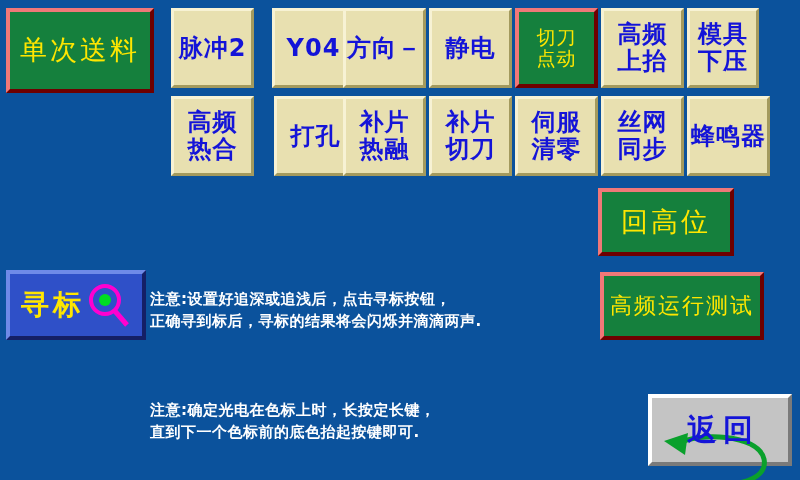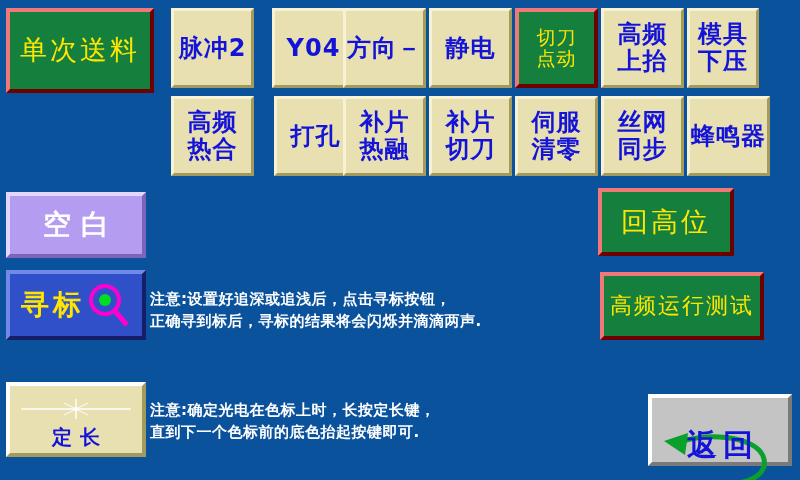--- a/index.html
+++ b/index.html
@@ -130,21 +130,21 @@
   
   .sparkle { width: 120px; height: 22px; line-height: 0; }
   .fixlen-label { margin-top: 6px; letter-spacing: 8px; text-indent: 8px; }
 
   
   .return-inner {
     position: relative;
     width: 100%;
     height: 100%;
     display: flex;
-    align-items: flex-end;
+    align-items: center;
     justify-content: center;
     font-family: Liberation Serif, serif;
   }
   .return-arrow {
     position: absolute;
     left: 0; top: 0;
     width: 100%; height: 100%;
   }
   .return-label {
     position: relative;
@@ -194,50 +194,37 @@
 热融</div>
       <div class="btn cream" style="left: 429px; top: 96px; width: 83px; height: 80px;">补片
 切刀</div>
       <div class="btn cream" style="left: 515px; top: 96px; width: 83px; height: 80px;">伺服
 清零</div>
       <div class="btn cream" style="left: 601px; top: 96px; width: 83px; height: 80px;">丝网
 同步</div>
       <div class="btn cream" style="left: 687px; top: 96px; width: 83px; height: 80px;">蜂鸣器</div>
     </div>
 
-  <div class="btn lavender" id="btn-blank">空白</div>
 
   <div class="btn brightblue" id="btn-seek">
     <div class="seek-inner">
       <span class="seek-label">寻标</span>
       <span class="magnifier">
         <svg width="46" height="48" viewBox="0 0 46 48">
           <circle cx="20" cy="19" r="14" fill="none" stroke="#ff00d0" stroke-width="4"></circle>
           <circle cx="20" cy="19" r="6" fill="#00dd22"></circle>
           <line x1="29" y1="29" x2="42" y2="44" stroke="#ff00d0" stroke-width="5" stroke-linecap="butt"></line>
         </svg>
       </span>
     </div>
   </div>
 
   <div class="note" id="note-seek">注意:设置好追深或追浅后，点击寻标按钮，
 正确寻到标后，寻标的结果将会闪烁并滴滴两声.</div>
 
-  <div class="btn" id="btn-fixlen">
-    <span class="sparkle">
-      <svg width="120" height="22" viewBox="0 0 120 22">
-        <line x1="5" y1="11" x2="115" y2="11" stroke="#ffffff" stroke-width="1.4"></line>
-        <line x1="60" y1="1" x2="60" y2="21" stroke="#ffffff" stroke-width="1.4"></line>
-        <line x1="48" y1="5" x2="72" y2="17" stroke="#ffffff" stroke-width="1"></line>
-        <line x1="48" y1="17" x2="72" y2="5" stroke="#ffffff" stroke-width="1"></line>
-        <circle cx="60" cy="11" r="2.2" fill="#ffffff"></circle>
-      </svg>
-    </span>
-    <span class="fixlen-label">定长</span>
-  </div>
 
   <div class="note" id="note-fixlen">注意:确定光电在色标上时，长按定长键，
 直到下一个色标前的底色抬起按键即可.</div>
 
   <div class="btn red big" id="btn-high-pos">回高位</div>
 
   <div class="btn red" id="btn-hf-test" style="font-size:22px;letter-spacing:2px;">高频运行测试</div>
 
   <div class="btn silver" id="btn-return">
     <div class="return-inner">

